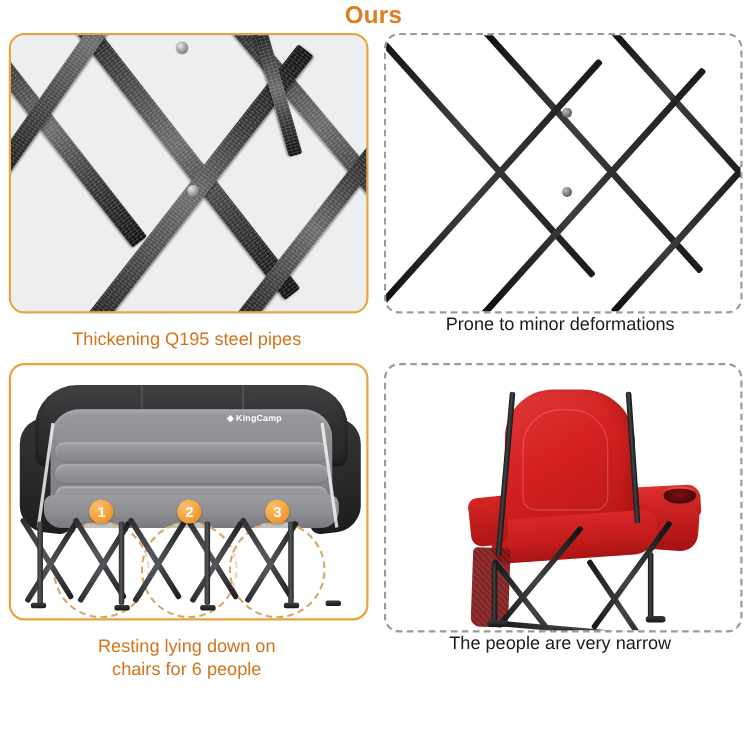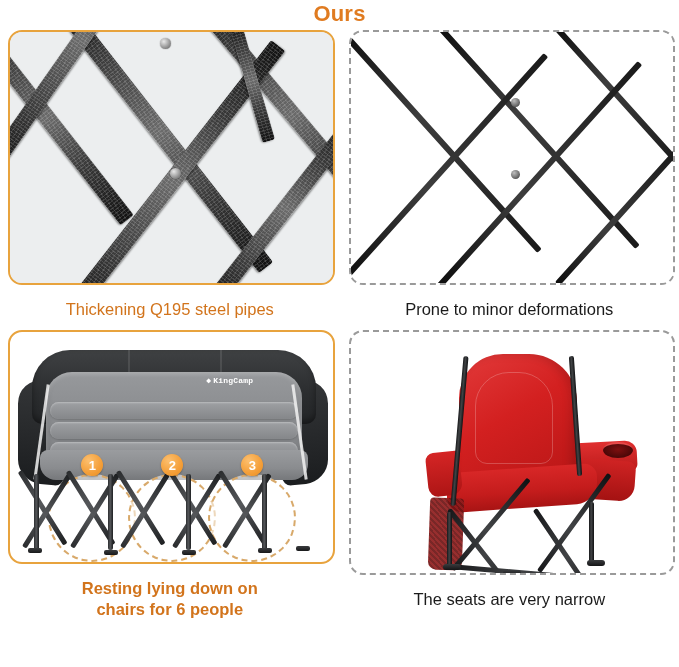--- a/index.html
+++ b/index.html
@@ -43,22 +43,22 @@
   }
   .panel.right2 {
     width: 326px; height: 245px; margin-left: 6px;
     border: 2px dashed #9a9a9a; border-radius: 14px;
     background: #ffffff;
   }
 
   
   .caption { width: 100%; text-align: center; font-size: 16.5px; line-height: 21px; }
   .caption.ours   { color: #D2741C; margin-top: 14px; }
-  .caption.others { color: #1b1b1b; margin-top: 14px; }
-  .caption .l2 { display: block; font-weight: bold; }
+  .caption.others { color: #1b1b1b; }
+  .caption .l2 { display: block; }
 
   
   .vs-badge {
     position: absolute;
     width: 66px; height: 66px; border-radius: 50%;
     background: radial-gradient(circle at 38% 30%, #fbbd68 0%, #f6a43b 42%, #ee8f22 78%, #e8860f 100%);
     box-shadow: 0 0 0 4px rgba(250,200,140,.45), 0 2px 5px rgba(0,0,0,.18);
     display: flex; align-items: center; justify-content: center;
     color: #ffffff; font-size: 29px; font-weight: 700; font-style: italic;
     letter-spacing: -0.5px; z-index: 40;
@@ -127,21 +127,21 @@
   .arm-l { left:8px;  border-radius: 26px 6px 10px 22px; transform: skewY(6deg); }
   .arm-r { left:272px; border-radius: 6px 26px 22px 10px; transform: skewY(-6deg); }
   .arm-pipe-l, .arm-pipe-r {
     position:absolute; top:52px; width:3px; height:96px; background:#f1f1f1; opacity:.85;
   }
   .arm-pipe-l { left:30px; transform: rotate(8deg); }
   .arm-pipe-r { left:288px; transform: rotate(-8deg); }
   .kc-logo {
     position:absolute; left:196px; top:44px;
     color:#ffffff; font-size:8px; font-weight:700; letter-spacing:.2px;
-    font-family:Liberation Mono, monospace; white-space:nowrap;
+    font-family:Liberation Sans, sans-serif; white-space:nowrap;
   }
   .kc-logo .kc-mark { display:inline-block; margin-right:2px; }
 
   .legs { position:absolute; left:0; top:140px; width:100%; height:100px; }
   .leg {
     position:absolute;
     background: linear-gradient(90deg,#2b2d2f,#55575a 45%,#1e2022);
     border-radius:2px;
   }
   .foot {
@@ -355,19 +355,19 @@
           <div class="rc-bar" style="left:96px;  top:180px; width:5px; height:56px;"></div>
           <div class="rc-bar" style="left:238px; top:170px; width:5px; height:62px;"></div>
           <div class="rc-bar" style="left:100px; top:232px; width:150px; height:5px; transform:rotate(5deg); transform-origin:left top;"></div>
 
           <div class="rc-foot" style="left:92px;  top:232px;"></div>
           <div class="rc-foot" style="left:152px; top:238px;"></div>
           <div class="rc-foot" style="left:236px; top:228px;"></div>
         </div>
       </div>
       <div class="caption others">
-        <span class="l1">The seats are very narrow</span>
+        <span class="l1">The people are very narrow</span>
       </div>
     </div>
 
   </div>
 
 </div>
 
 </body></html>

